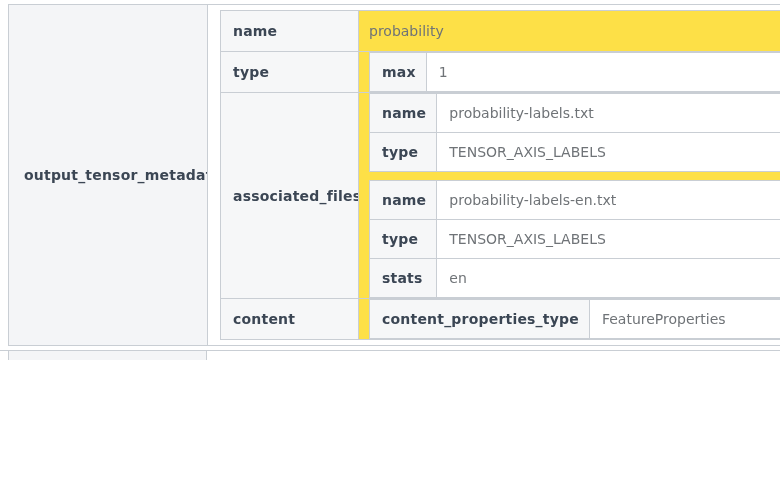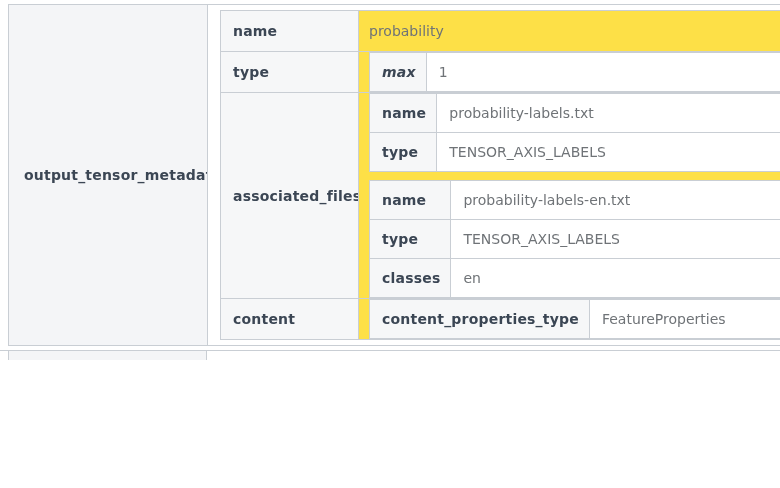--- a/index.html
+++ b/index.html
@@ -56,21 +56,21 @@
   .nested + .nested{margin-top:8px;}
   .nested td{height:39px;}
   .nested td.k{
     background:var(--label-bg);font-weight:bold;color:var(--label-text);
     padding:0 10px 0 12px;white-space:nowrap;width:1%;letter-spacing:.2px;
   }
   .nested td.v{
     background:#fff;color:var(--value-text);
     padding:0 8px 0 12px;white-space:nowrap;overflow:hidden;
   }
-  .stats-table td.k{min-width:40px;font-style:italic;}
+  .stats-table td.k{min-width:40px;}
   .files-table td.k{min-width:58px;}
   .content-table td.k{min-width:170px;}
 
   
   .bottom-sliver{
     margin-top:4px;border-top:1px solid var(--border);
     display:flex;height:10px;overflow:hidden;
   }
   .sliver-left{
     width:199px;margin-left:8px;background:var(--section-bg);
@@ -134,21 +134,21 @@
                     <tbody>
                       <tr>
                         <td class="k">name</td>
                         <td class="v">probability-labels-en.txt</td>
                       </tr>
                       <tr>
                         <td class="k">type</td>
                         <td class="v">TENSOR_AXIS_LABELS</td>
                       </tr>
                       <tr>
-                        <td class="k">classes</td>
+                        <td class="k">stats</td>
                         <td class="v">en</td>
                       </tr>
                     </tbody>
                   </table>
 
                 </td>
               </tr>
 
               <tr>
                 <td class="k">content</td>

